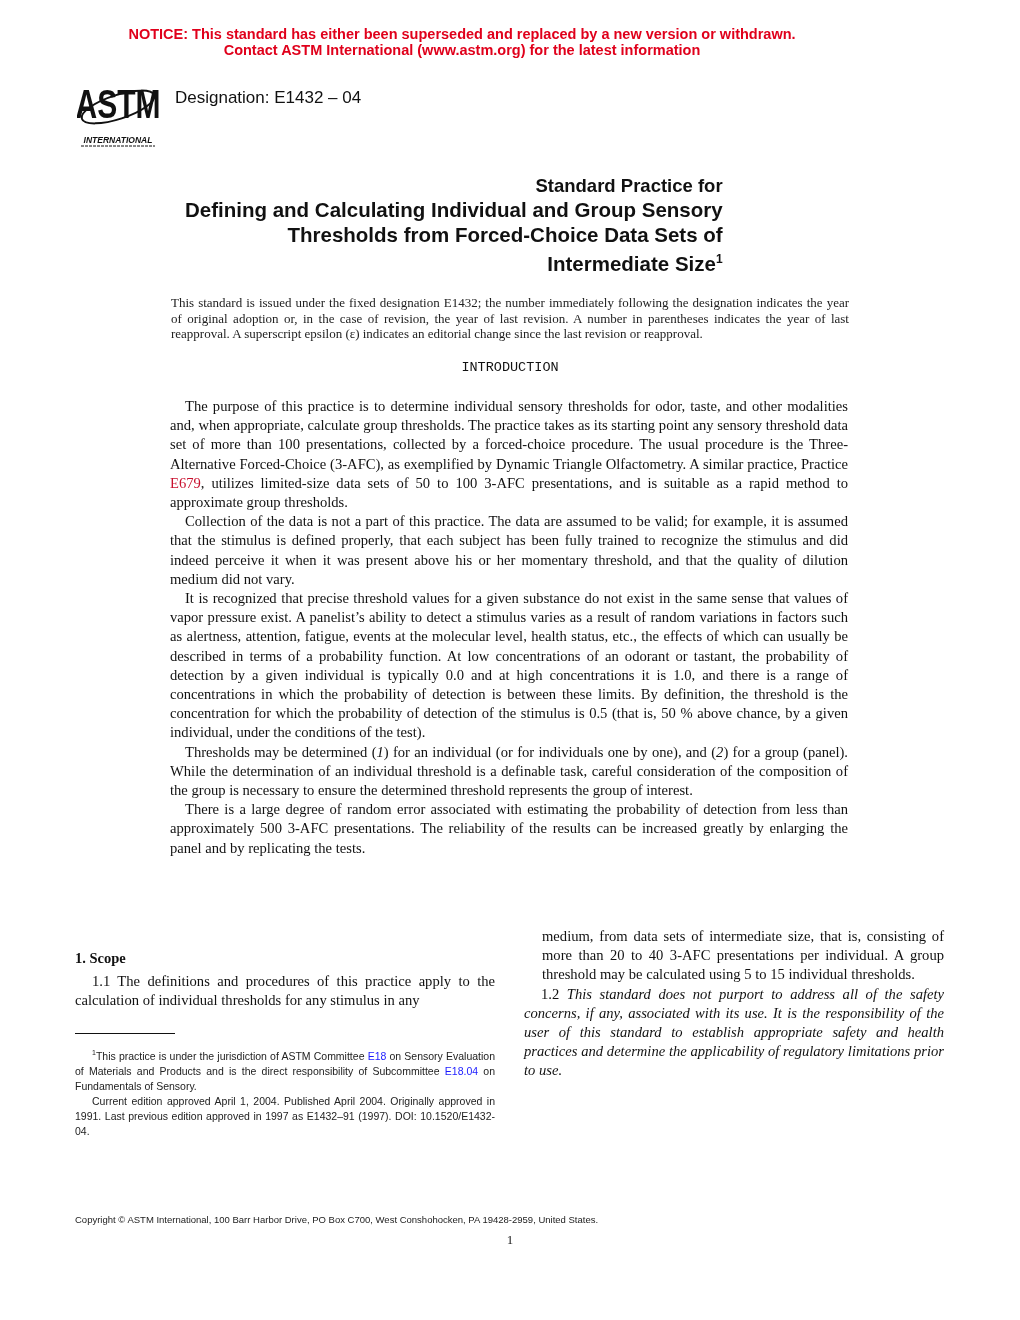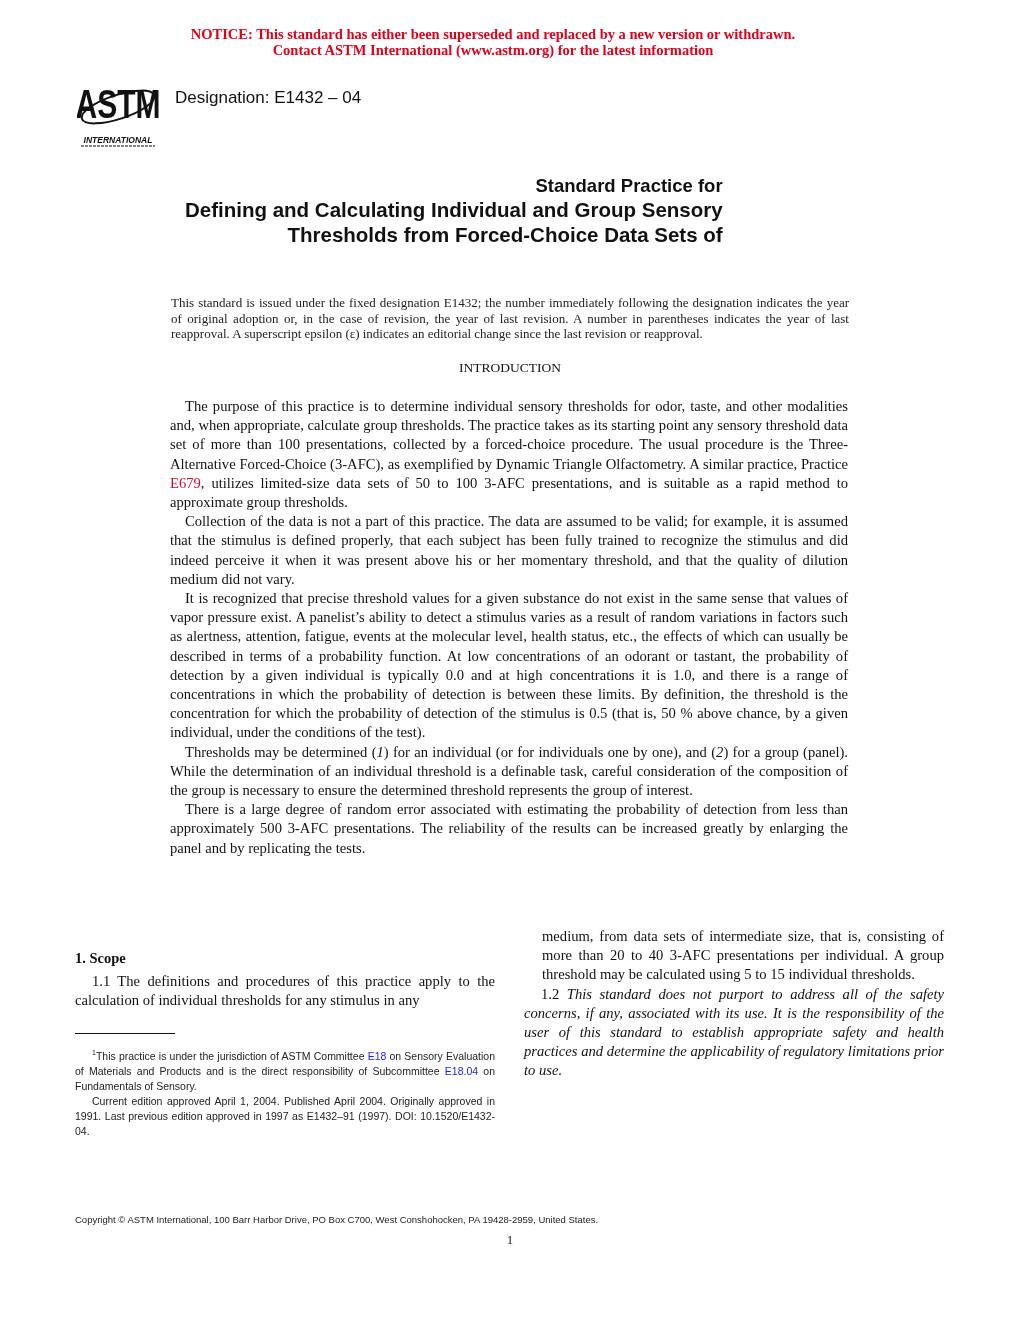--- a/index.html
+++ b/index.html
@@ -1,26 +1,26 @@
 <!DOCTYPE html>
 <html><head>
 <meta charset="utf-8">
 <style>
   html, body { margin: 0; padding: 0; background: #ffffff; }
   body { width: 1020px; height: 1320px; position: relative; overflow: hidden; color: #111; }
   .notice { position: absolute; left: 0; width: 924px; top: 26px; text-align: center;
-    font-family: Liberation Serif, serif; font-weight: bold; color: #e0001b; font-size: 14.5px; line-height: 16px; padding-left: 31px; }
+    font-family: Liberation Sans, sans-serif; font-weight: bold; color: #e0001b; font-size: 14.5px; line-height: 16px; }
   .logo { position: absolute; left: 77px; top: 75px; width: 82px; height: 72px; }
   .designation { position: absolute; left: 175px; top: 88px; font-family: "Liberation Sans", sans-serif; font-size: 17px; color: #111; }
   .title-block { position: absolute; left: 171px; top: 175px; font-family: "Liberation Sans", sans-serif; font-weight: bold; color: #111; text-align: right; }
   .title-block .pre { font-size: 18.5px; line-height: 22px; }
   .title-block .main { font-size: 20.5px; line-height: 25px; margin-left: 14px; }
   .title-block sup { font-size: 12px; }
   .issued { position: absolute; left: 171px; top: 295px; width: 678px; font-family: "Liberation Serif", serif; font-size: 13px; line-height: 15.5px; text-align: justify; color: #222; }
-  .intro-h { position: absolute; left: 0; width: 1020px; top: 360px; text-align: center; font-family: Liberation Serif, serif; font-size: 13.5px; color: #111; }
+  .intro-h { position: absolute; left: 0; width: 1020px; top: 360px; text-align: center; font-family: Liberation Mono, monospace; font-size: 13.5px; color: #111; }
   .intro { position: absolute; left: 170px; top: 397px; width: 678px; font-family: "Liberation Serif", serif; font-size: 14.6px; line-height: 19.2px; text-align: justify; color: #111; }
   .intro p { margin: 0; text-indent: 15px; }
   .link-red { color: #c8102e; }
   .link-blue { color: #1a1aff; }
   .col-left { position: absolute; left: 75px; top: 949px; width: 420px; font-family: "Liberation Serif", serif; color: #111; }
   .scope-h { font-size: 14.5px; font-weight: bold; line-height: 19px; margin: 0 0 4px 0; }
   .col-left p, .col-right p { margin: 0; font-size: 14.6px; line-height: 19.2px; text-align: justify; text-indent: 17px; }
   .fn-rule { width: 100px; border-top: 1px solid #111; margin: 23px 0 11px 0; }
   .fn { font-family: "Liberation Sans", sans-serif; font-size: 10.5px; line-height: 15px; color: #222; text-align: justify; }
   .fn p { font-size: 10.5px !important; line-height: 15px !important; text-indent: 17px; margin: 0; }
@@ -47,20 +47,21 @@
     <line x1="4" y1="71" x2="78" y2="71" stroke="#111" stroke-width="1" stroke-dasharray="3,1"></line>
   </svg>
 </div>
 
 <div class="designation">Designation: E1432 – 04</div>
 
 <div class="title-block">
   <div class="pre">Standard Practice for</div>
   <div class="main">Defining and Calculating Individual and Group Sensory</div>
   <div class="main">Thresholds from Forced-Choice Data Sets of</div>
+  <div class="main"><span>Intermediate Size</span><sup>1</sup></div>
 </div>
 
 <div class="issued">This standard is issued under the fixed designation E1432; the number immediately following the designation indicates the year of original adoption or, in the case of revision, the year of last revision. A number in parentheses indicates the year of last reapproval. A superscript epsilon (ε) indicates an editorial change since the last revision or reapproval.</div>
 
 <div class="intro-h">INTRODUCTION</div>
 
 <div class="intro">
   <p><span>The purpose of this practice is to determine individual sensory thresholds for odor, taste, and other modalities and, when appropriate, calculate group thresholds. The practice takes as its starting point any sensory threshold data set of more than 100 presentations, collected by a forced-choice procedure. The usual procedure is the Three-Alternative Forced-Choice (3-AFC), as exemplified by Dynamic Triangle Olfactometry. A similar practice, Practice </span><span class="link-red">E679</span><span>, utilizes limited-size data sets of 50 to 100 3-AFC presentations, and is suitable as a rapid method to approximate group thresholds.</span></p>
   <p>Collection of the data is not a part of this practice. The data are assumed to be valid; for example, it is assumed that the stimulus is defined properly, that each subject has been fully trained to recognize the stimulus and did indeed perceive it when it was present above his or her momentary threshold, and that the quality of dilution medium did not vary.</p>
   <p>It is recognized that precise threshold values for a given substance do not exist in the same sense that values of vapor pressure exist. A panelist’s ability to detect a stimulus varies as a result of random variations in factors such as alertness, attention, fatigue, events at the molecular level, health status, etc., the effects of which can usually be described in terms of a probability function. At low concentrations of an odorant or tastant, the probability of detection by a given individual is typically 0.0 and at high concentrations it is 1.0, and there is a range of concentrations in which the probability of detection is between these limits. By definition, the threshold is the concentration for which the probability of detection of the stimulus is 0.5 (that is, 50 % above chance, by a given individual, under the conditions of the test).</p>

